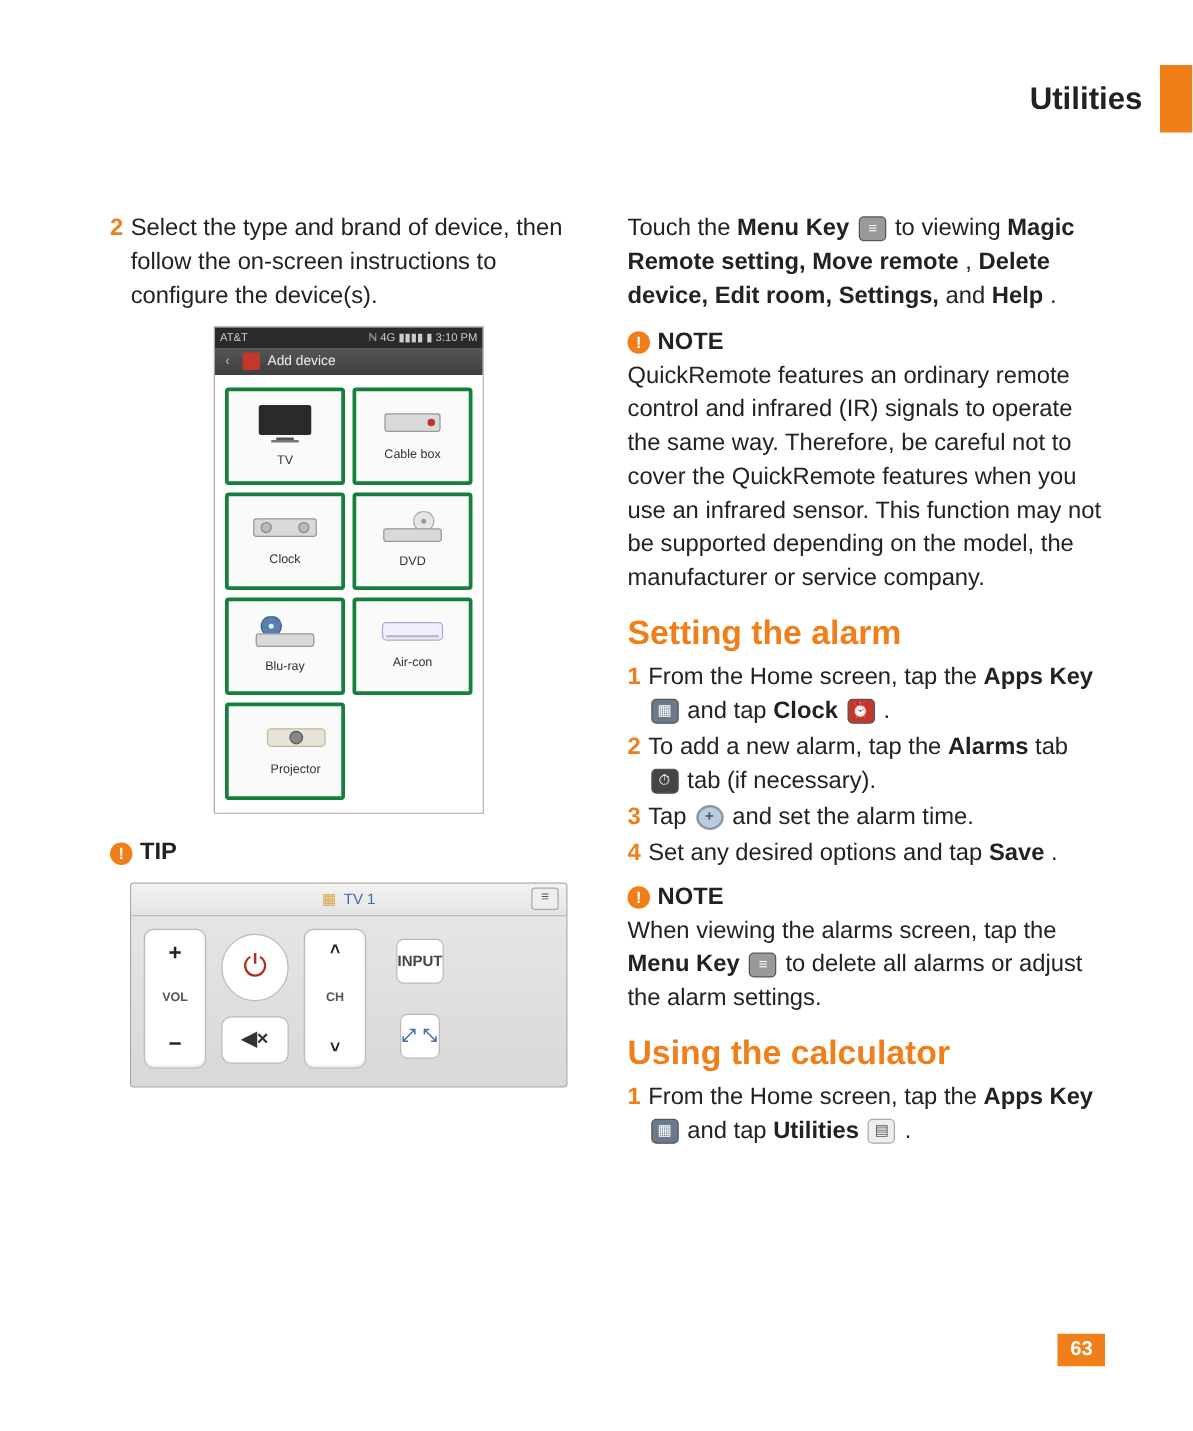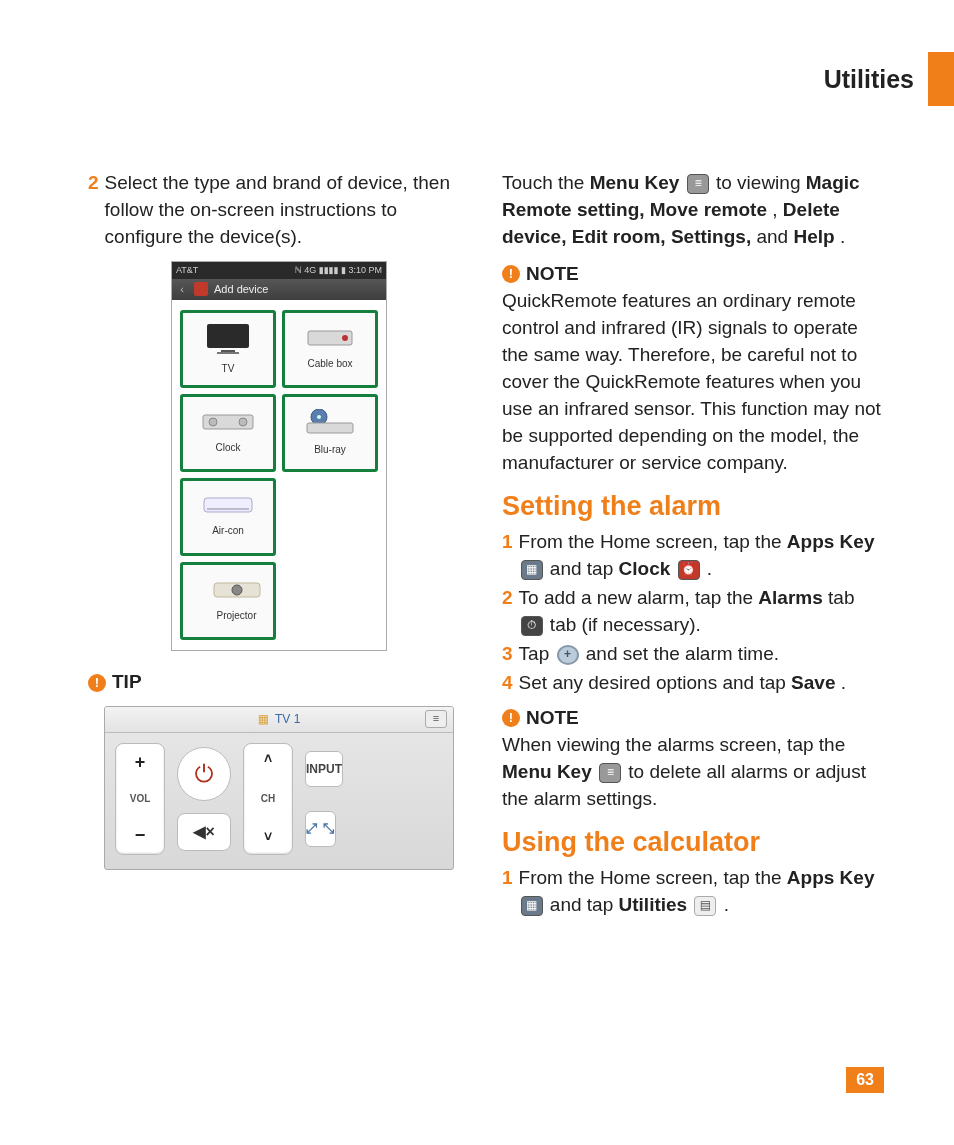--- a/index.html
+++ b/index.html
@@ -156,21 +156,21 @@
     display: flex; align-items: center; justify-content: center;
     color: #b03020; font-size: 24px;
   }
   .mute-btn {
     width: 54px; height: 38px; border-radius: 8px;
     background: #fff; border: 1px solid #bbb;
     display: flex; align-items: center; justify-content: center;
     color: #333; font-size: 16px; font-weight: 700;
   }
   .center-col { display: flex; flex-direction: column; align-items: center; gap: 12px; }
-  .side-col { display: flex; flex-direction: column; align-items: flex-start; gap: 12px; width: 62px; }
+  .side-col { display: flex; flex-direction: column; align-items: center; gap: 12px; width: 62px; }
   .pill-btn {
     height: 36px; border-radius: 6px; background: #fff; border: 1px solid #bbb;
     display: flex; align-items: center; justify-content: center; font-weight: 700; color: #444;
     font-size: 12px;
   }
   .expand-btn { font-size: 14px; color: #4a74a8; letter-spacing: 1px; }
 
   .page-number {
     position: absolute;
     bottom: 52px; right: 70px;
@@ -228,20 +228,30 @@
         </div>
         <div class="device-cell">
           <div class="dev-icon">
             <svg width="54" height="24">
                 <rect x="2" y="4" width="50" height="14" rx="2" fill="#d9d9d9" stroke="#999"></rect>
                 <circle cx="12" cy="11" r="4" fill="#bbb" stroke="#888"></circle>
                 <circle cx="42" cy="11" r="4" fill="#bbb" stroke="#888"></circle>
               </svg>
           </div>
           <span>Clock</span>
+        </div>
+        <div class="device-cell">
+          <div class="dev-icon">
+            <svg width="54" height="28">
+                <circle cx="36" cy="8" r="8" fill="#e6e6e6" stroke="#aaa"></circle>
+                <circle cx="36" cy="8" r="2" fill="#999"></circle>
+                <rect x="4" y="14" width="46" height="10" rx="2" fill="#d9d9d9" stroke="#999"></rect>
+              </svg>
+          </div>
+          <span>DVD</span>
         </div>
         <div class="device-cell">
           <div class="dev-icon">
             <svg width="54" height="28">
                 <circle cx="16" cy="8" r="8" fill="#5a7fae" stroke="#3a5f8e"></circle>
                 <circle cx="16" cy="8" r="2" fill="#cfe"></circle>
                 <rect x="4" y="14" width="46" height="10" rx="2" fill="#d9d9d9" stroke="#999"></rect>
               </svg>
           </div>
           <span>Blu-ray</span>

